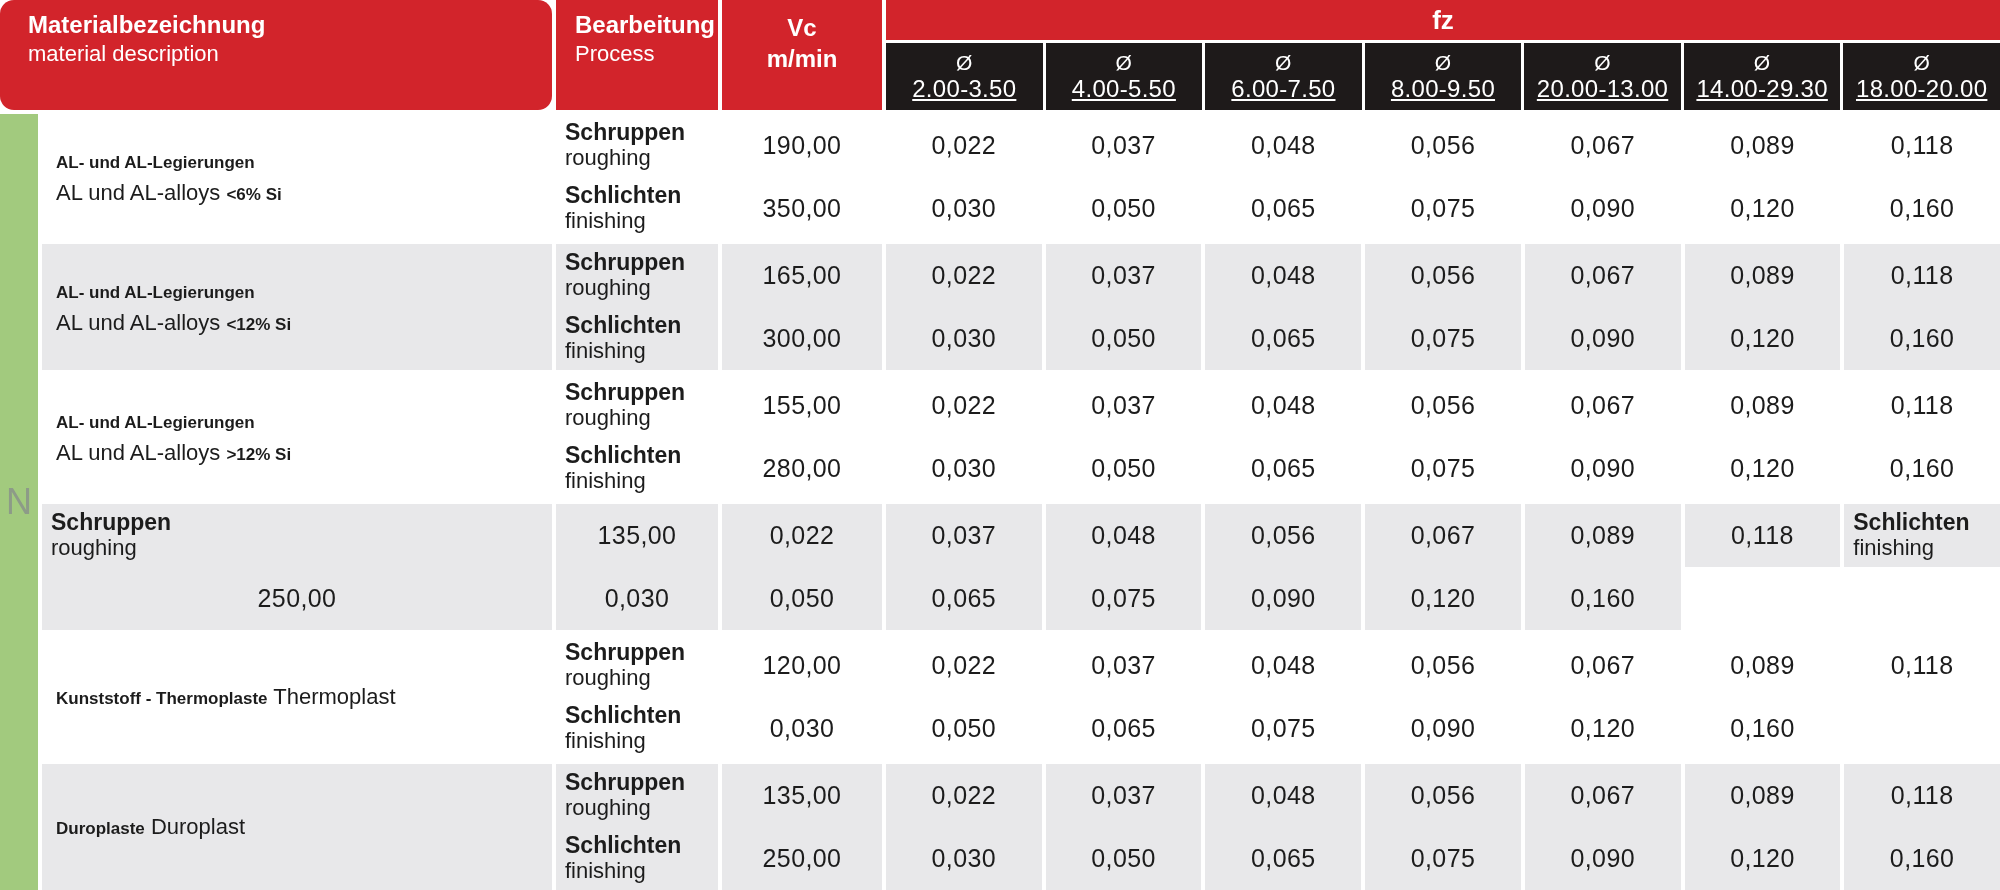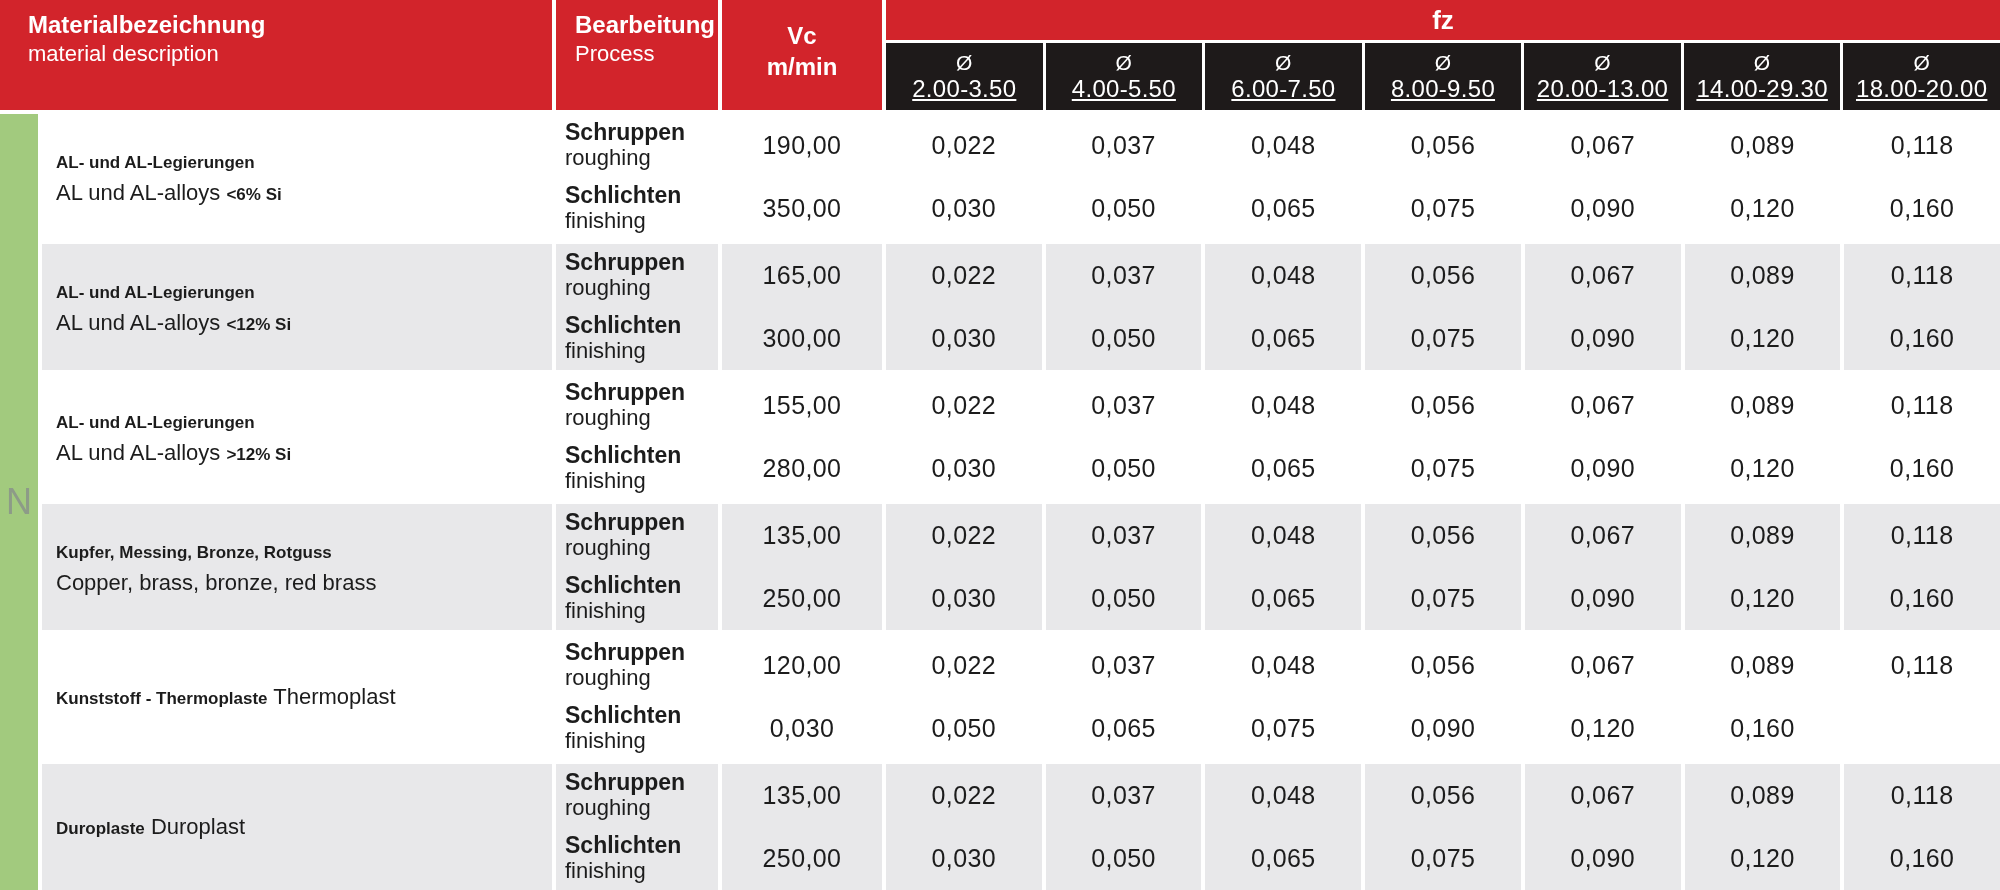--- a/index.html
+++ b/index.html
@@ -16,25 +16,25 @@
 
   
   .header {
     display: grid;
     grid-template-columns: 552px 162px 160px 1114px;
     column-gap: 4px;
     height: 110px;
     background: #ffffff;
   }
   .h-cell { background: #d2242b; color: #ffffff; }
-  .h-material { padding: 10px 0 0 28px; }
+  .h-material { padding: 10px 0 0 28px; border-radius: 14px; }
   .h-process  { padding: 10px 0 0 19px; }
   .h-de { font-weight: bold; font-size: 24px; line-height: 1.25; }
   .h-en { font-size: 22px; line-height: 1.25; }
-  .h-vc { text-align: center; padding-top: 20px; font-weight: bold; font-size: 24px; line-height: 1.3; }
+  .h-vc { text-align: center; padding-top: 12px; font-weight: bold; font-size: 24px; line-height: 1.3; }
 
   .h-fz { display: flex; flex-direction: column; background: #d2242b; }
   .fz-band {
     height: 40px; display: flex; align-items: center; justify-content: center;
     color: #fff; font-weight: bold; font-size: 26px;
   }
   .dia-row {
     flex: 1;
     background: #ffffff;
     padding-top: 3px;
@@ -254,24 +254,20 @@
     <div class="cell fz-cell">0,030</div>
     <div class="cell fz-cell">0,050</div>
     <div class="cell fz-cell">0,065</div>
     <div class="cell fz-cell">0,075</div>
     <div class="cell fz-cell">0,090</div>
     <div class="cell fz-cell">0,120</div>
     <div class="cell fz-cell">0,160</div>
   </div>
 
   <div class="block alt">
-    <div class="cell material-cell">
-      <div class="mat-line"><span class="b">Kupfer, Messing, Bronze, Rotguss</span><span></span></div>
-      <div class="mat-line"><span>Copper, brass, bronze, red brass</span><span class="b"></span></div>
-    </div>
 
     <div class="cell process-cell">
       <div class="p-de">Schruppen</div>
       <div class="p-en">roughing</div>
     </div>
     <div class="cell vc-cell">135,00</div>
     <div class="cell fz-cell">0,022</div>
     <div class="cell fz-cell">0,037</div>
     <div class="cell fz-cell">0,048</div>
     <div class="cell fz-cell">0,056</div>

